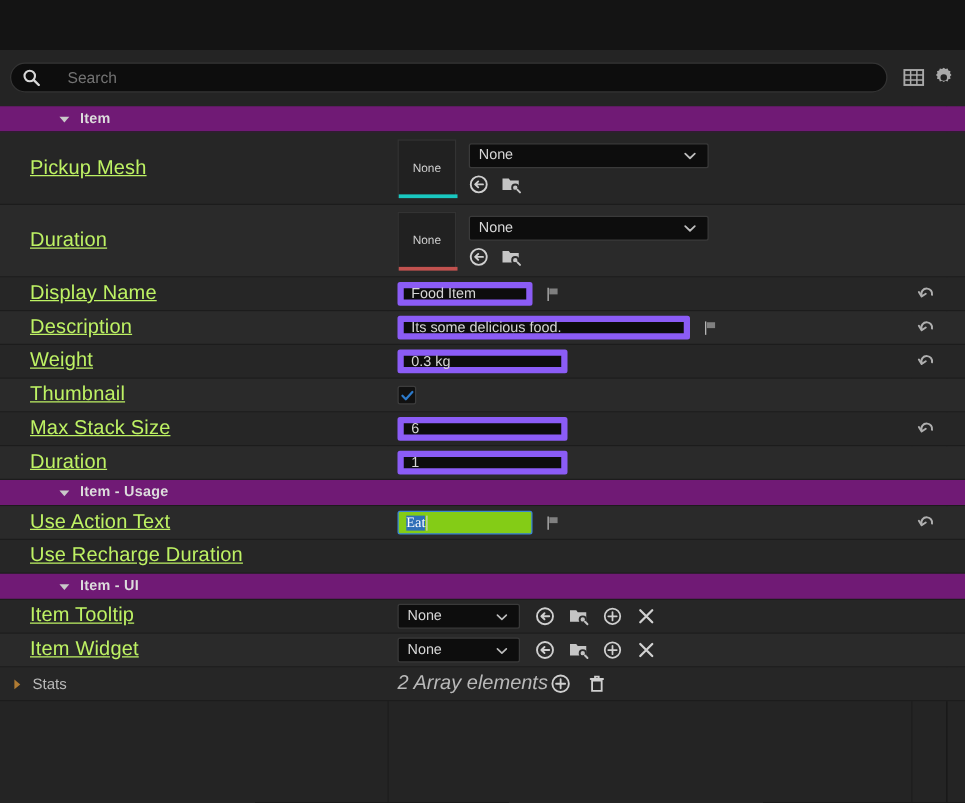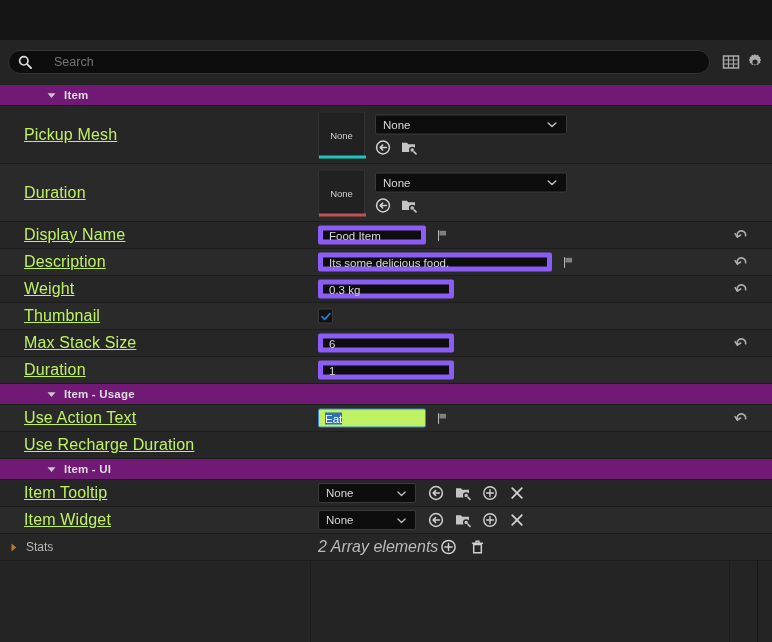--- a/index.html
+++ b/index.html
@@ -71,21 +71,21 @@
     color: #bef264; font-size: 16px; letter-spacing: .15px; white-space: nowrap; text-decoration: underline;
   }
   .field { position: absolute; left: 318px; top: 50%; transform: translateY(-50%);
            display: flex; align-items: center; }
 
   
   .txt {
     height: 19px; background: #0d0d0d; border: 5px solid #8b5cf6; border-radius: 2px;
     color: #d6d6d6; font-size: 11.5px; display: flex; align-items: center; padding: 0 6px;
   }
-  .txt.focused { border: 1px solid #3b86d6; background: #bef264; }
+  .txt.focused { border: 1px solid #3b86d6; background: #84cc16; font-family: Liberation Serif, serif; }
   .sel { background: #2f6fb8; color: #ffffff; padding: 0 0px; }
   .caret { display:inline-block; width:1px; height:12px; background:#cfcfcf; margin-left:1px; }
   .flag { margin-left: 10px; width: 13px; height: 14px; opacity: .85; }
 
   
   .cb {
     width: 15px; height: 15px; background: #111; border: 1px solid #3d3d3d;
     border-radius: 2px; display: flex; align-items: center; justify-content: center;
   }
 

